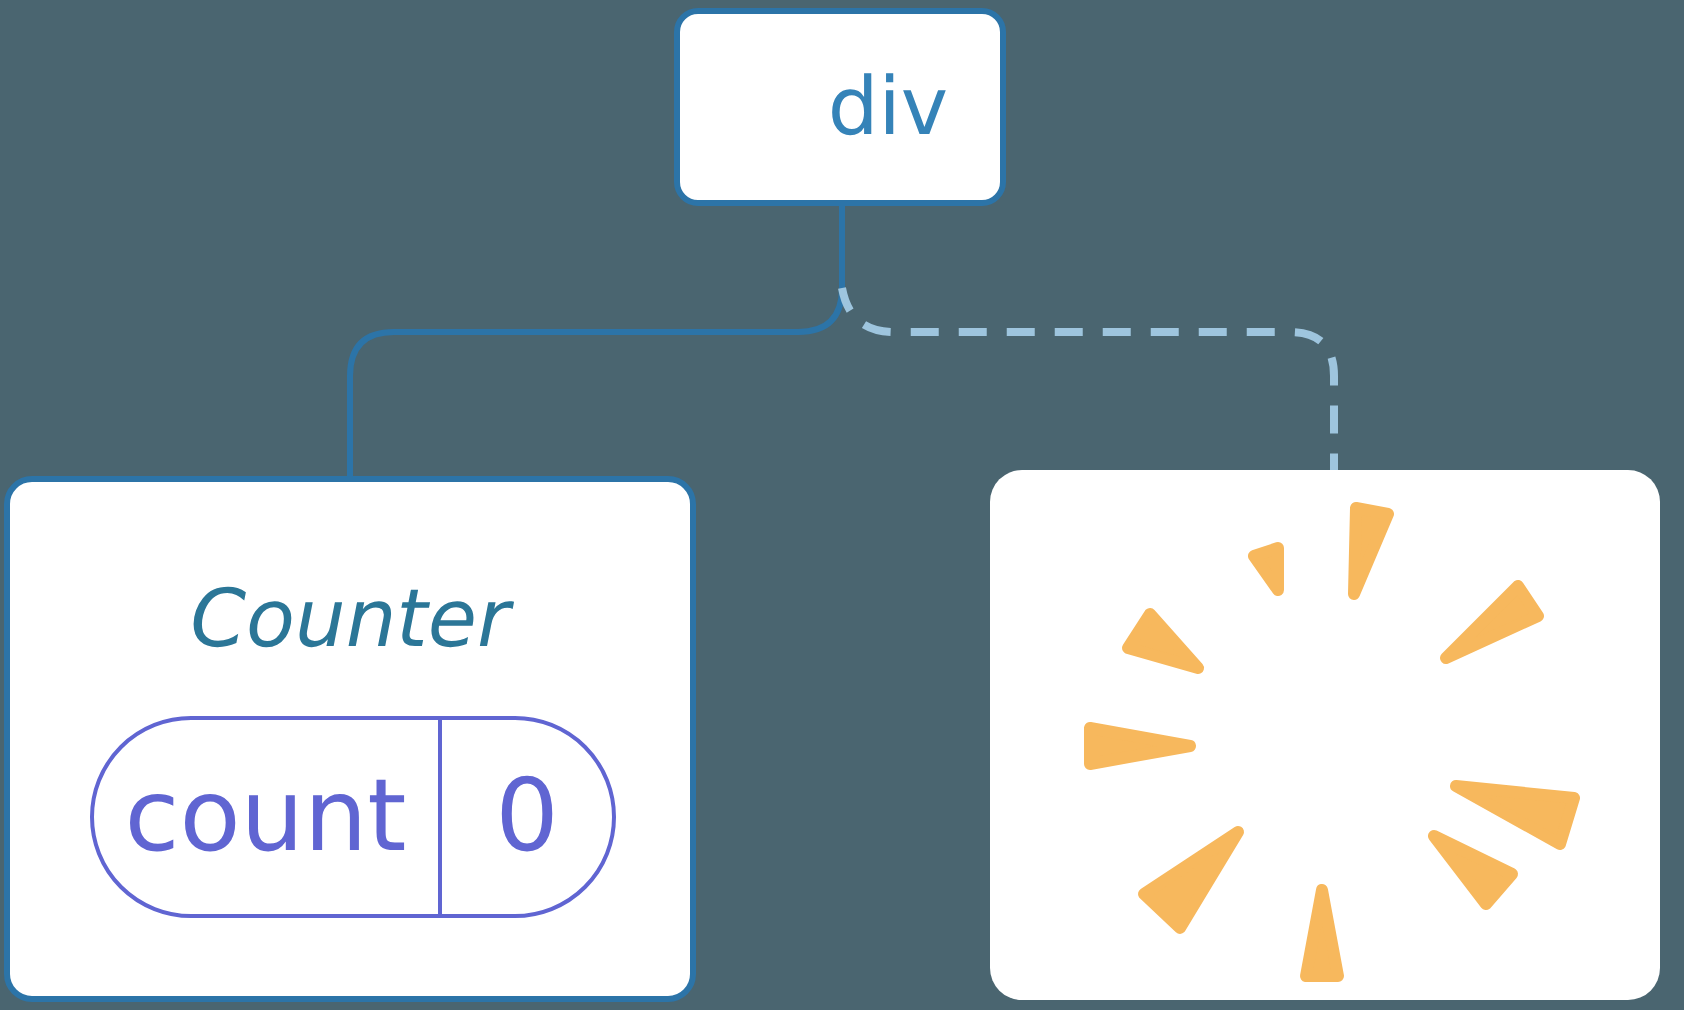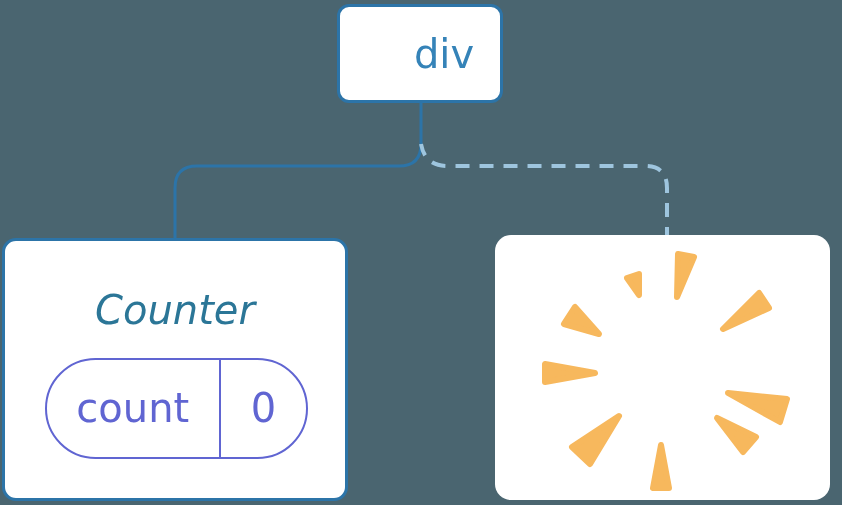--- a/index.html
+++ b/index.html
@@ -56,21 +56,21 @@
     position: absolute;
     left: 40px; top: 117px;
     width: 263px; height: 101px;
     border: 2.5px solid #6065d2;
     border-radius: 51px;
     box-sizing: border-box;
     display: flex;
     align-items: stretch;
     overflow: hidden;
     color: #6065d2;
-    font-size: 40px;
+    font-size: 50px;
   }
   .pill-key {
     flex: 1;
     display: flex;
     align-items: center;
     justify-content: center;
     padding-bottom: 2px;
   }
   .pill-divider {
     width: 2.5px;

